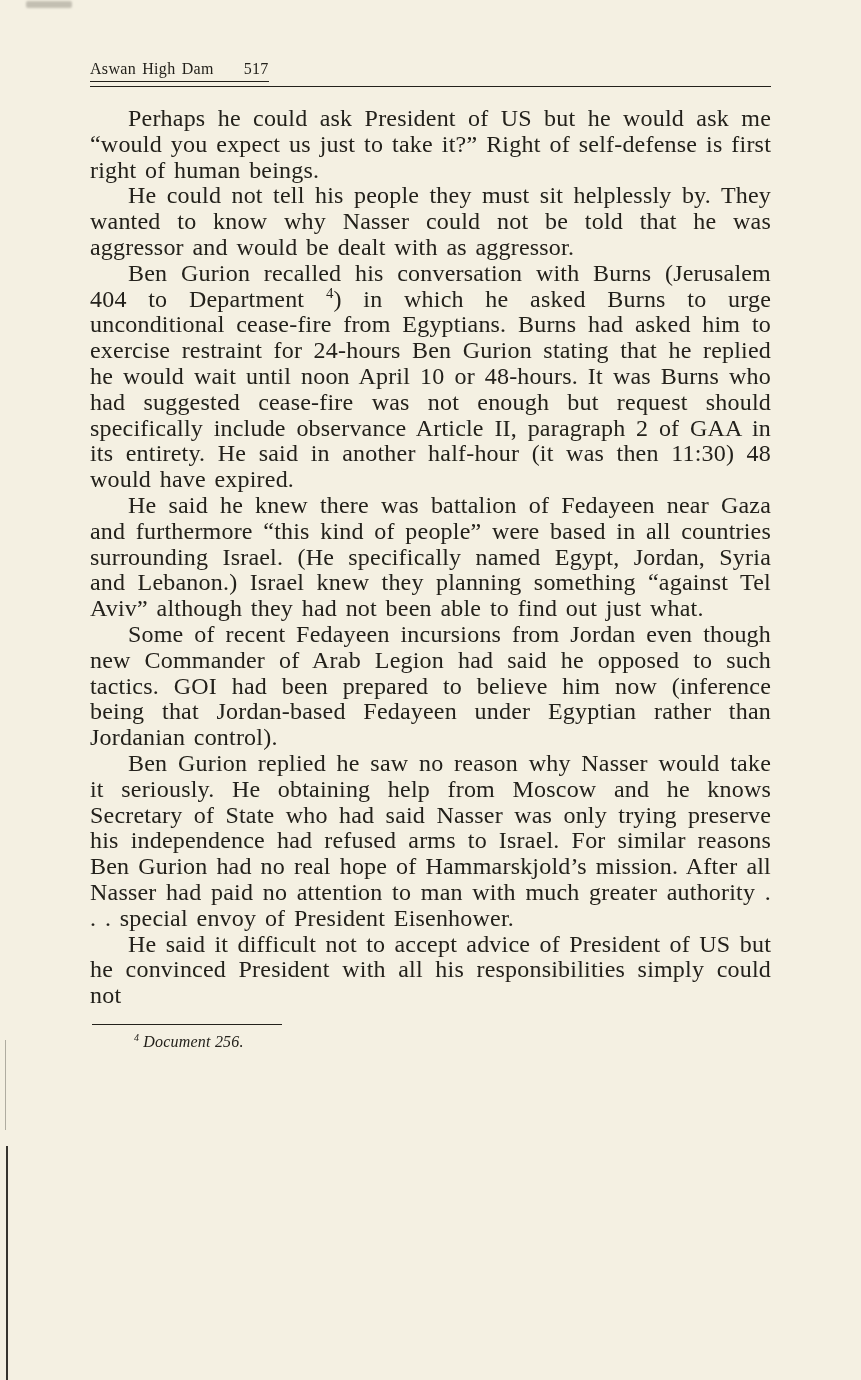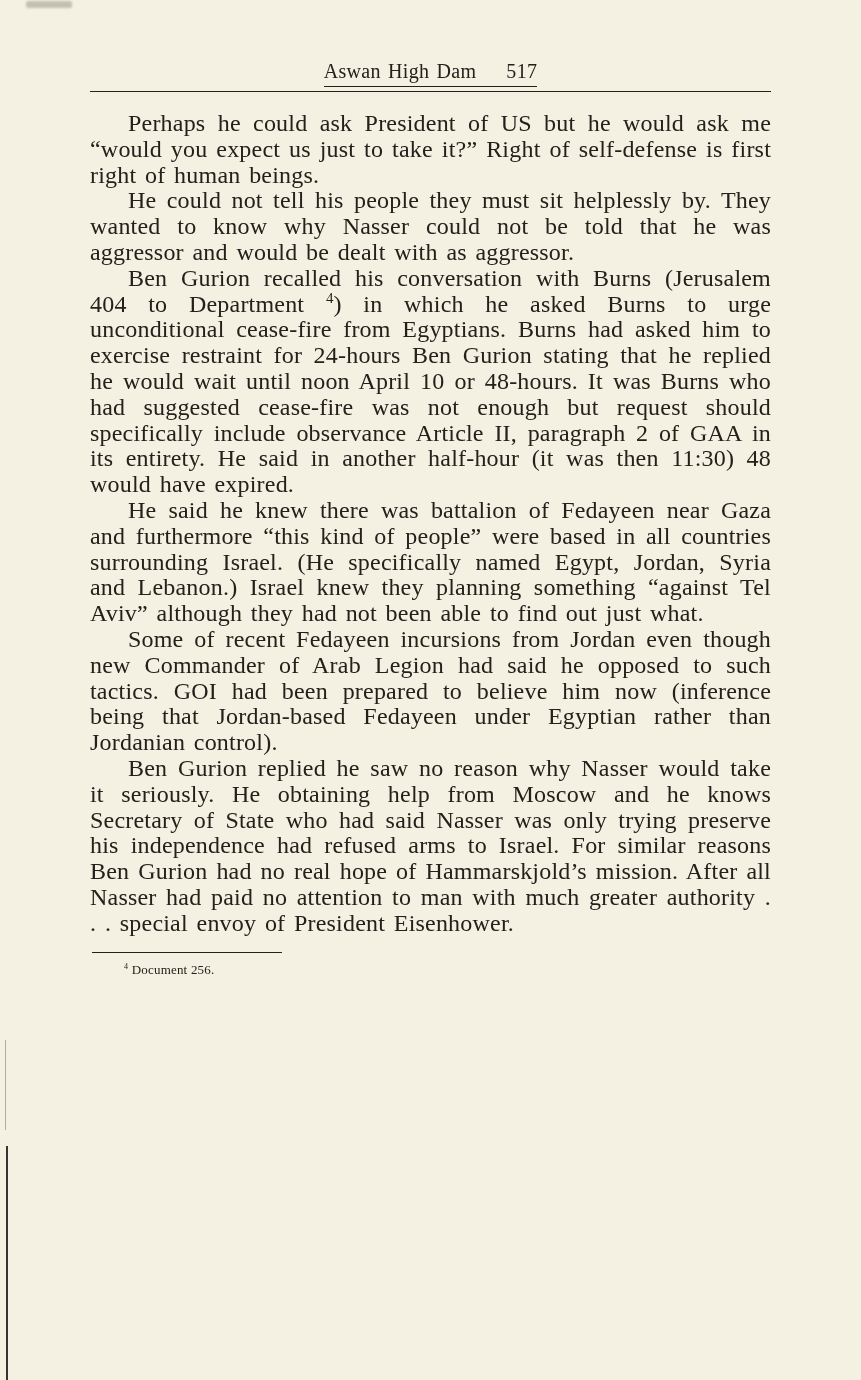--- a/index.html
+++ b/index.html
@@ -6,38 +6,38 @@
   html,body{margin:0;padding:0;}
   body{
     width:861px;height:1380px;
     background:var(--paper);
     font-family:"Liberation Serif", serif;
     color:var(--ink);
   }
   .page{position:relative;width:861px;height:1380px;overflow:hidden;background:var(--paper);}
   .content{position:absolute;left:90px;top:60px;width:681px;}
 
-  .running-head{text-align:center;font-size:20px;letter-spacing:0.3px;word-spacing:2px;}
+  .running-head{text-align:left;font-size:16px;letter-spacing:0.3px;word-spacing:2px;}
   .head-text{display:inline-block;border-bottom:1.5px solid var(--ink);padding-bottom:3px;}
   .head-gap{display:inline-block;width:30px;}
   .head-rule{border:none;border-top:1.6px solid var(--ink);margin:4px 0 0 0;}
 
   .body-text{
     margin-top:19px;
     font-size:24px;
     line-height:25.8px;
     text-align:justify;
     word-spacing:2.5px;
     letter-spacing:0.2px;
   }
   .body-text p{margin:0;text-indent:38px;}
   sup{font-size:0.62em;line-height:0;vertical-align:super;}
 
   .footnote-rule{width:190px;border:none;border-top:1.5px solid var(--ink);margin:15px 0 6px 2px;}
-  .footnotes{font-size:13px;line-height:21.5px;margin-left:34px;letter-spacing:0.2px;}
+  .footnotes{font-size:16px;line-height:21.5px;margin-left:44px;letter-spacing:0.2px;font-style:italic;}
   .footnote{margin:0;}
 
   
   .binding-line{position:absolute;left:6px;top:1146px;width:2px;height:234px;background:#36342e;}
   .binding-line-2{position:absolute;left:5px;top:1040px;width:1px;height:90px;background:#6a675d;opacity:.5;}
   .corner-artifact{position:absolute;left:26px;top:1px;width:46px;height:7px;background:#8a867a;opacity:.45;filter:blur(1px);border-radius:2px;}
 </style>
 </head>
 <body>
 
@@ -56,20 +56,21 @@
     </div>
     <hr class="head-rule">
 
     <div class="body-text" id="paragraphs">
         <p>Perhaps he could ask President of US but he would ask me “would you expect us just to take it?” Right of self-defense is first right of human beings.</p>
         <p>He could not tell his people they must sit helplessly by. They wanted to know why Nasser could not be told that he was aggressor and would be dealt with as aggressor.</p>
         <p>Ben Gurion recalled his conversation with Burns (Jerusalem 404 to Department <sup>4</sup>) in which he asked Burns to urge unconditional cease-fire from Egyptians. Burns had asked him to exercise restraint for 24-hours Ben Gurion stating that he replied he would wait until noon April 10 or 48-hours. It was Burns who had suggested cease-fire was not enough but request should specifically include observance Article II, paragraph 2 of GAA in its entirety. He said in another half-hour (it was then 11:30) 48 would have expired.</p>
         <p>He said he knew there was battalion of Fedayeen near Gaza and furthermore “this kind of people” were based in all countries surrounding Israel. (He specifically named Egypt, Jordan, Syria and Lebanon.) Israel knew they planning something “against Tel Aviv” although they had not been able to find out just what.</p>
         <p>Some of recent Fedayeen incursions from Jordan even though new Commander of Arab Legion had said he opposed to such tactics. GOI had been prepared to believe him now (inference being that Jordan-based Fedayeen under Egyptian rather than Jordanian control).</p>
         <p>Ben Gurion replied he saw no reason why Nasser would take it seriously. He obtaining help from Moscow and he knows Secretary of State who had said Nasser was only trying preserve his independence had refused arms to Israel. For similar reasons Ben Gurion had no real hope of Hammarskjold’s mission. After all Nasser had paid no attention to man with much greater authority . . . special envoy of President Eisenhower.</p>
+        <p>He said it difficult not to accept advice of President of US but he convinced President with all his responsibilities simply could not</p>
       </div>
 
     <hr class="footnote-rule">
     <div class="footnotes" id="footnotes">
         <div class="footnote"><sup>4</sup> Document 256.</div>
       </div>
 
   </div>
 </div>
 

